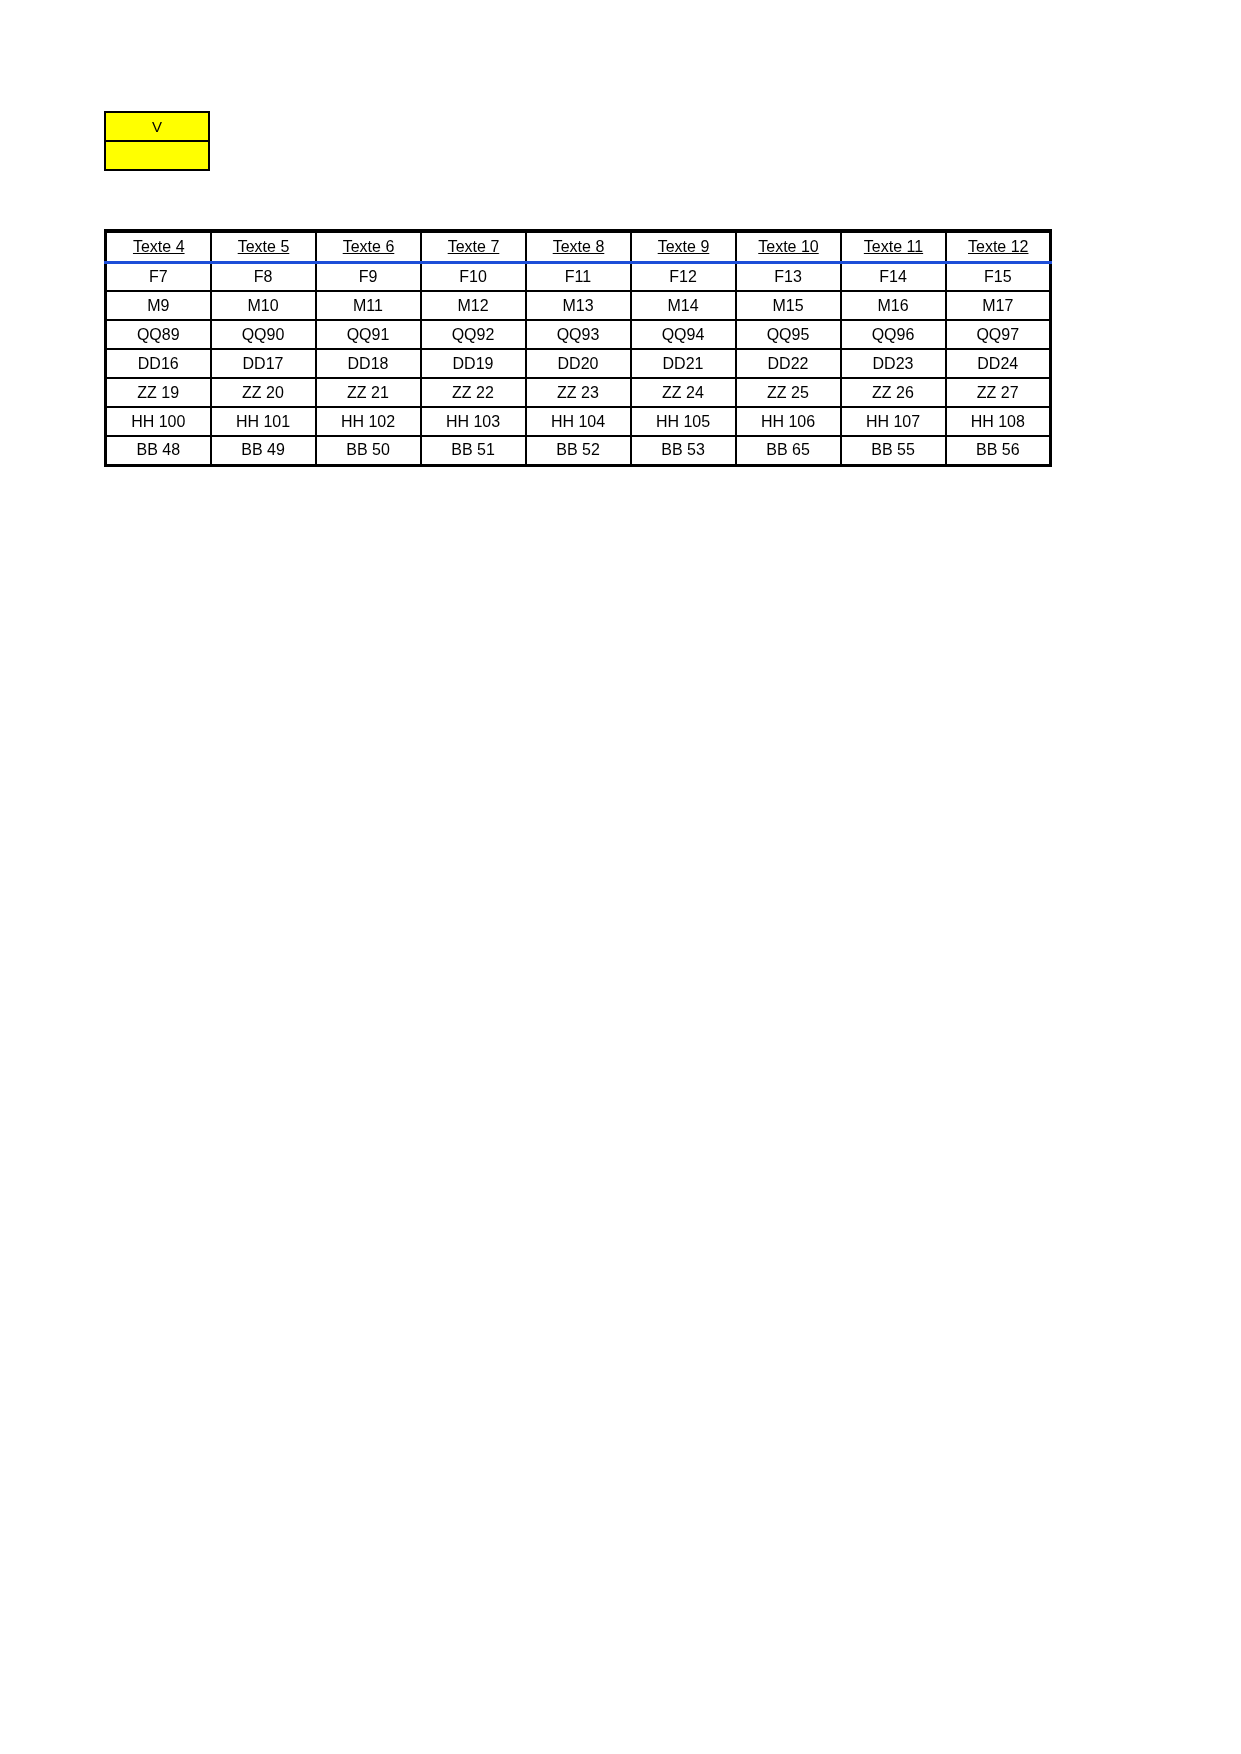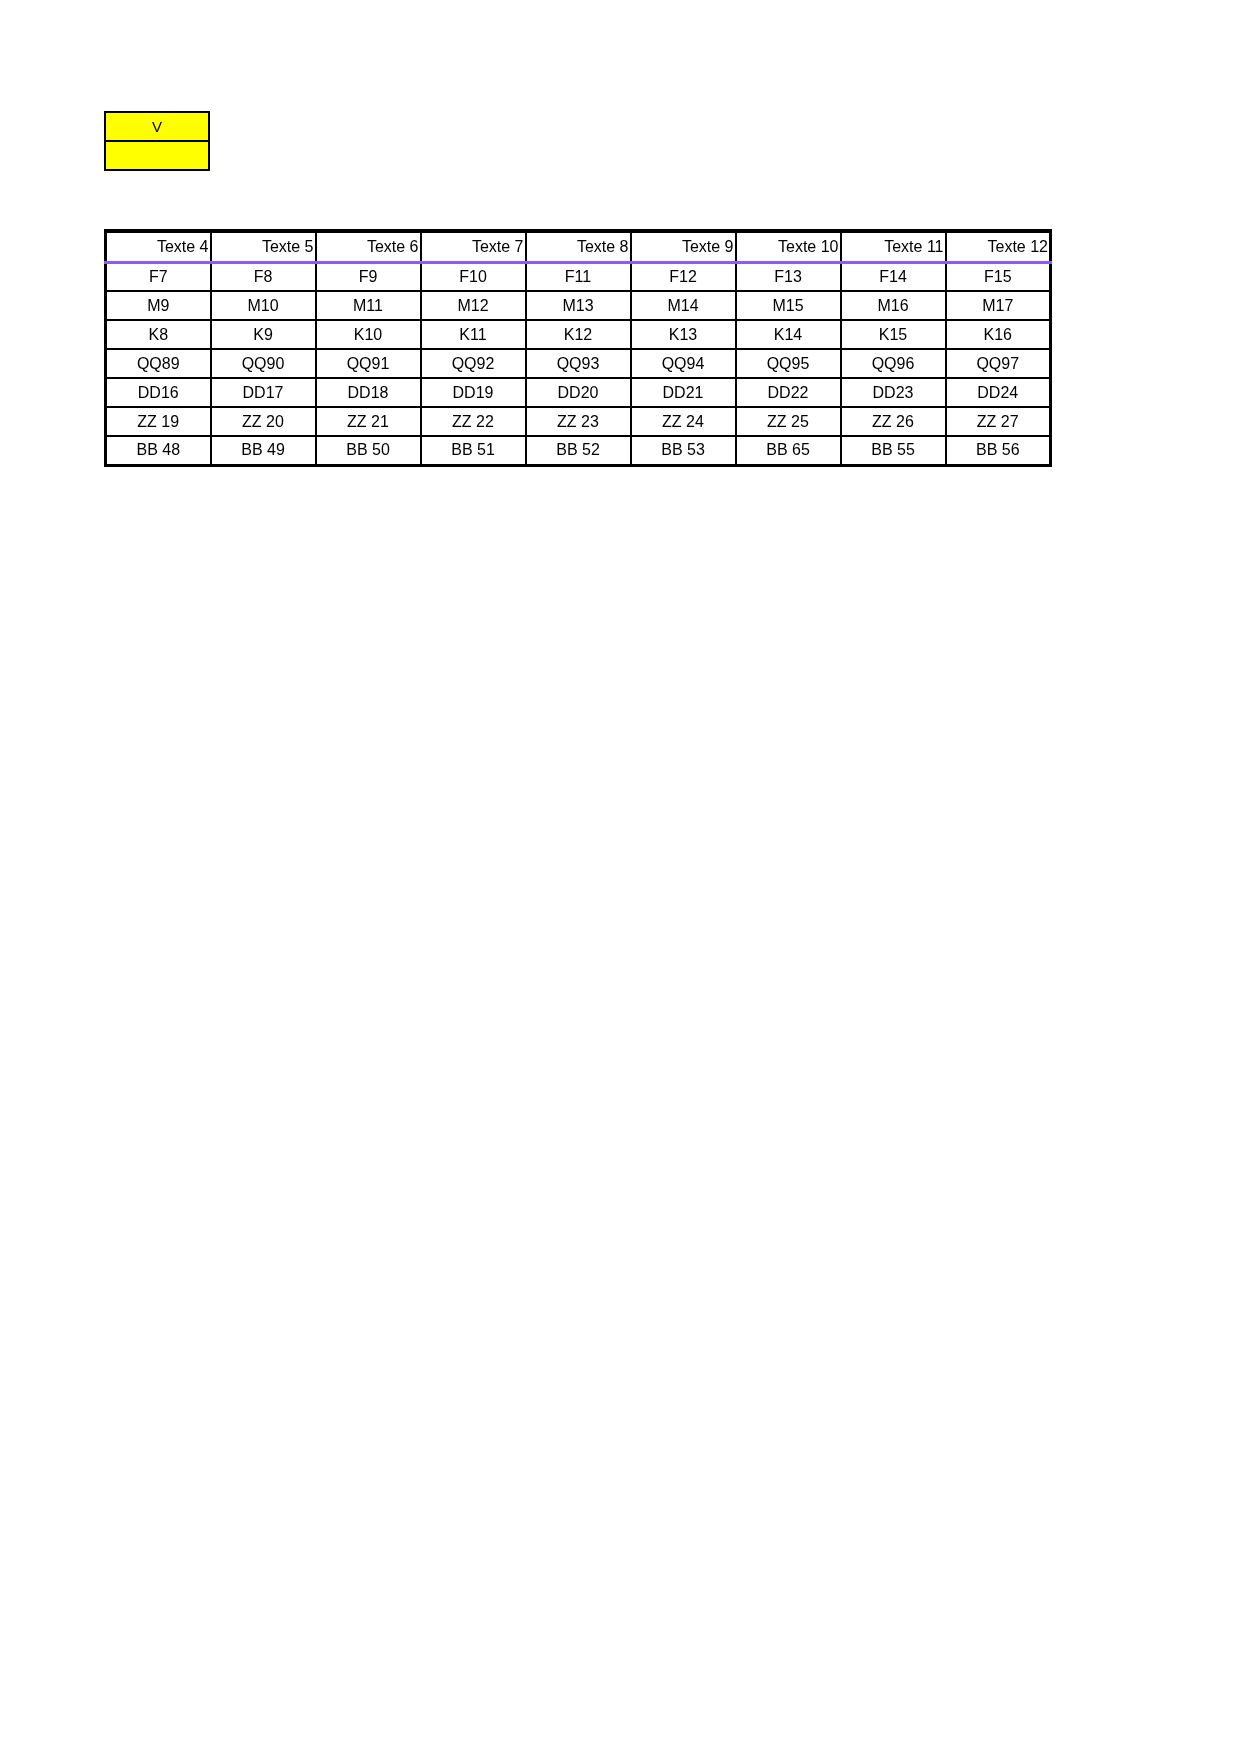--- a/index.html
+++ b/index.html
@@ -59,23 +59,24 @@
     width: 105px;
     border: 2px solid #000000;
     background: #ffffff;
     white-space: nowrap;
     overflow: hidden;
     font-weight: 400;
     line-height: 1;
   }
   table.data-table th {
     height: 31px;
-    text-align: right;
+    text-align: center;
     padding: 0 1px 0 2px;
-    border-bottom: 3px solid #8b5cf6;
+    border-bottom: 3px solid #1d4ed8;
+    text-decoration: underline;
   }
   table.data-table td {
     height: 29px;
     text-align: center;
     padding: 0;
   }
 </style>
 </head>
 <body>
 
@@ -117,31 +118,20 @@
         <td>M10</td>
         <td>M11</td>
         <td>M12</td>
         <td>M13</td>
         <td>M14</td>
         <td>M15</td>
         <td>M16</td>
         <td>M17</td>
       </tr>
       <tr>
-        <td>K8</td>
-        <td>K9</td>
-        <td>K10</td>
-        <td>K11</td>
-        <td>K12</td>
-        <td>K13</td>
-        <td>K14</td>
-        <td>K15</td>
-        <td>K16</td>
-      </tr>
-      <tr>
         <td>QQ89</td>
         <td>QQ90</td>
         <td>QQ91</td>
         <td>QQ92</td>
         <td>QQ93</td>
         <td>QQ94</td>
         <td>QQ95</td>
         <td>QQ96</td>
         <td>QQ97</td>
       </tr>
@@ -161,20 +151,31 @@
         <td>ZZ 20</td>
         <td>ZZ 21</td>
         <td>ZZ 22</td>
         <td>ZZ 23</td>
         <td>ZZ 24</td>
         <td>ZZ 25</td>
         <td>ZZ 26</td>
         <td>ZZ 27</td>
       </tr>
       <tr>
+        <td>HH 100</td>
+        <td>HH 101</td>
+        <td>HH 102</td>
+        <td>HH 103</td>
+        <td>HH 104</td>
+        <td>HH 105</td>
+        <td>HH 106</td>
+        <td>HH 107</td>
+        <td>HH 108</td>
+      </tr>
+      <tr>
         <td>BB 48</td>
         <td>BB 49</td>
         <td>BB 50</td>
         <td>BB 51</td>
         <td>BB 52</td>
         <td>BB 53</td>
         <td>BB 65</td>
         <td>BB 55</td>
         <td>BB 56</td>
       </tr>

